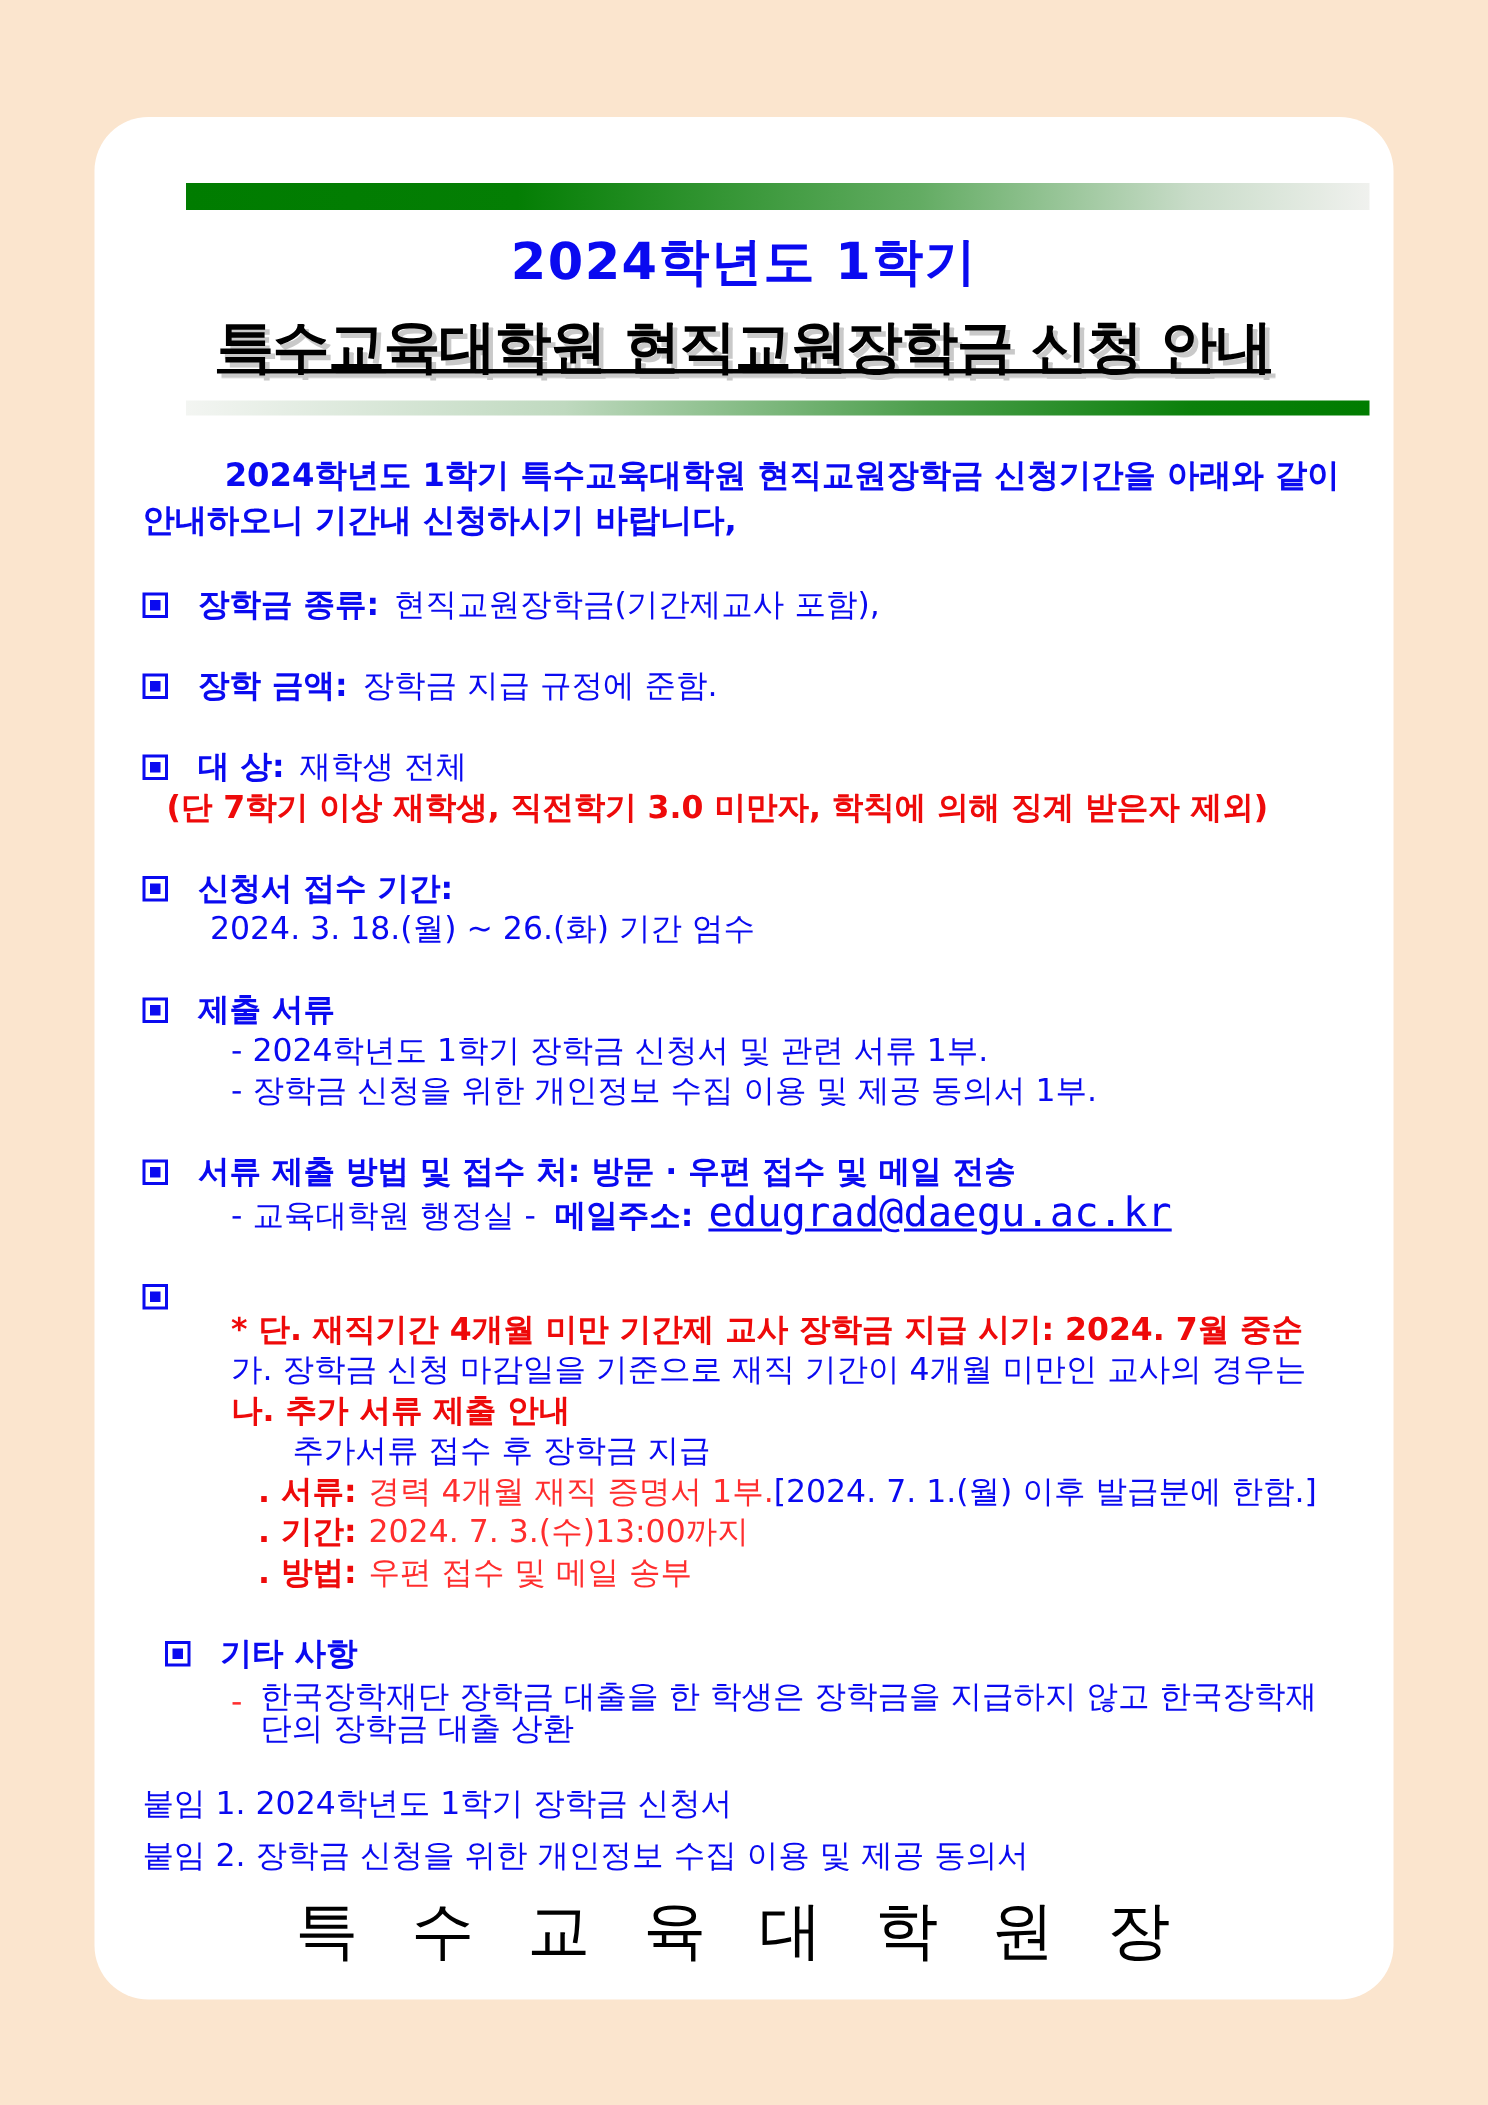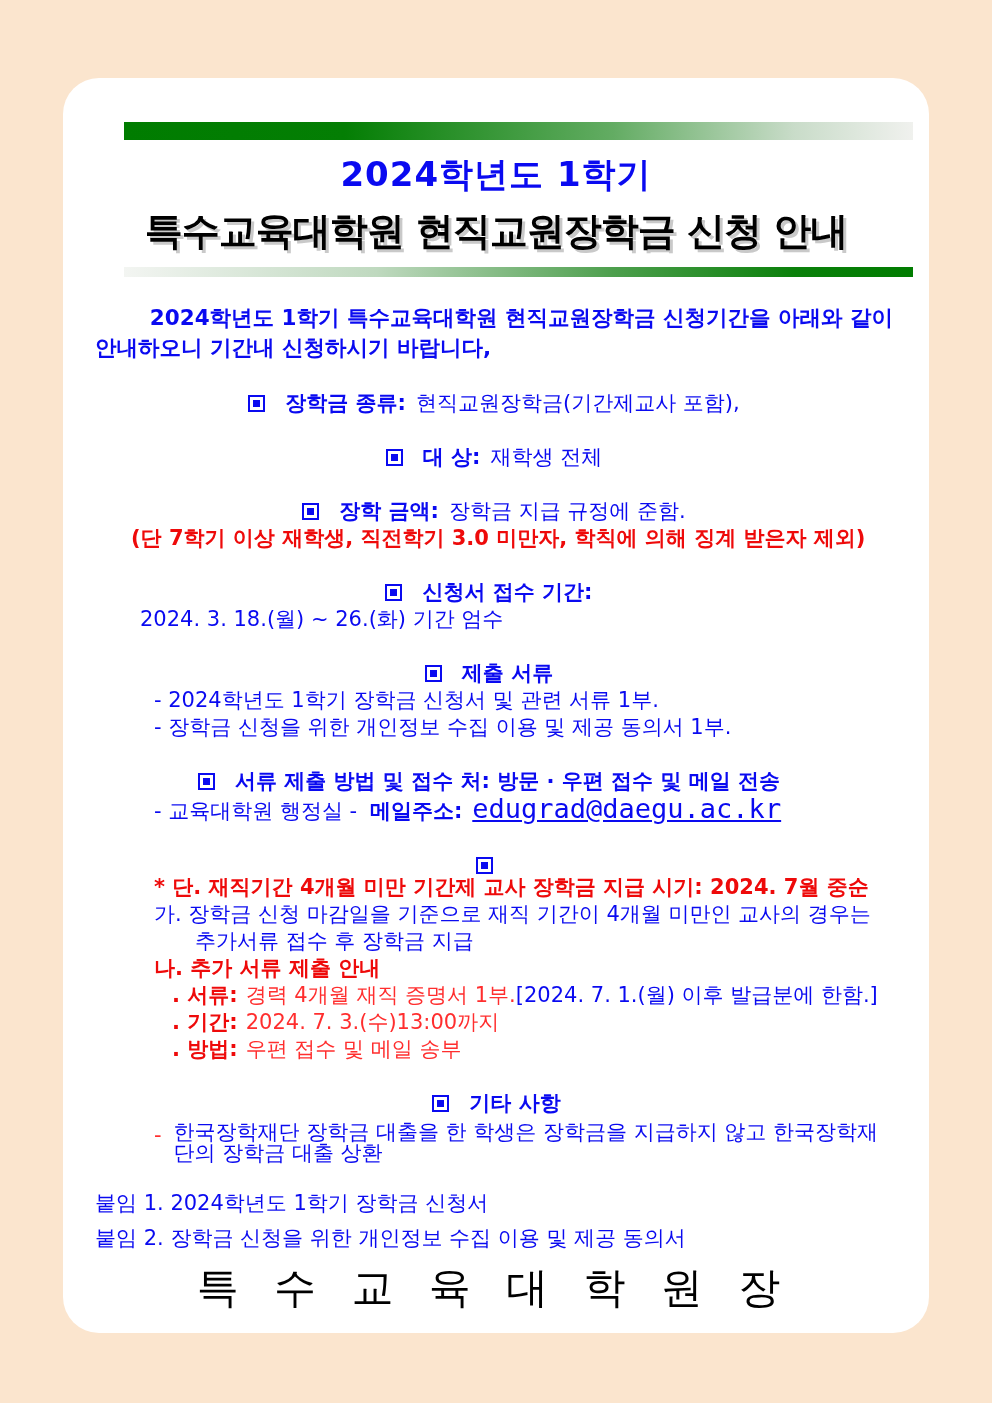--- a/index.html
+++ b/index.html
@@ -28,42 +28,42 @@
   }
   .subtitle{
     margin-top:12px;text-align:center;
     font-size:34px;font-weight:bold;color:#0A0AF0;
     white-space:nowrap;letter-spacing:1px;
   }
   .title{
     margin-top:8px;text-align:center;
     font-size:38px;font-weight:bold;color:#000000;
     text-shadow:3px 3px 0 #C9C9C9;
-    white-space:nowrap;letter-spacing:-1px;
+    white-space:nowrap;letter-spacing:-1px;text-decoration:underline;
   }
   .content{
     padding:26px 36px 0 32px;
     font-size:21px;line-height:27px;color:#0A0AF0;
   }
   .intro{font-weight:bold;line-height:30px;font-size:21.5px;}
   .intro .l1{padding-left:14px;text-align:right;}
   .nowrap{white-space:nowrap;}
-  .row{display:flex;align-items:flex-start;margin-top:27px;justify-content:center;}
+  .row{display:flex;align-items:flex-start;margin-top:27px;}
   .bullet{
     flex:0 0 auto;width:13px;height:13px;
     border:2px solid #0A0AF0;position:relative;
     margin:5px 20px 0 0;background:#FFFFFF;
   }
   .bullet::after{
     content:"";position:absolute;left:3px;top:3px;width:7px;height:7px;background:#0A0AF0;
   }
   .lbl{font-weight:bold;color:#0A0AF0;margin-right:10px;}
   .val{color:#0A0AF0;}
   .sub{margin-top:0;}
-  .ind20{margin-left:36px;}
+  .ind20{margin-left:16px;}
   .ind45{margin-left:45px;}
   .ind57{margin-left:59px;}
   .ind77{margin-left:77px;}
   .ind100{margin-left:100px;}
   .red-b{color:#EE0A0A;font-weight:bold;}
   .red{color:#FF2E2E;}
   .blue{color:#0A0AF0;}
   .email{
     color:#0A0AF0;text-decoration:underline;
     font-family:"DejaVu Sans Mono","Liberation Mono",monospace;
@@ -105,28 +105,28 @@
     <div class="row">
       <span class="bullet"></span>
       <div class="nowrap">
         <span class="lbl">장학금 종류:</span><span class="val">현직교원장학금(기간제교사 포함),</span>
       </div>
     </div>
 
     <div class="row">
       <span class="bullet"></span>
       <div class="nowrap">
-        <span class="lbl">대 상:</span><span class="val">재학생 전체</span>
+        <span class="lbl">장학 금액:</span><span class="val">장학금 지급 규정에 준함.</span>
       </div>
     </div>
 
     <div class="row">
       <span class="bullet"></span>
       <div class="nowrap">
-        <span class="lbl">장학 금액:</span><span class="val">장학금 지급 규정에 준함.</span>
+        <span class="lbl">대 상:</span><span class="val">재학생 전체</span>
       </div>
     </div>
     <div class="sub ind20 red-b nowrap">(단 7학기 이상 재학생, 직전학기 3.0 미만자, 학칙에 의해 징계 받은자 제외)</div>
 
     <div class="row">
       <span class="bullet"></span>
       <div class="nowrap">
         <span class="lbl">신청서 접수 기간:</span>
       </div>
     </div>
@@ -150,22 +150,22 @@
     <div class="sub ind57 nowrap">
       <span class="val">- 교육대학원 행정실 -</span>
       <span class="lbl" style="margin-left:6px;">메일주소:</span><span class="email">edugrad@daegu.ac.kr</span>
     </div>
 
     <div class="row">
       <span class="bullet"></span>
     </div>
     <div class="sub ind57 red-b nowrap">* 단. 재직기간 4개월 미만 기간제 교사 장학금 지급 시기: 2024. 7월 중순</div>
     <div class="sub ind57 val nowrap">가. 장학금 신청 마감일을 기준으로 재직 기간이 4개월 미만인 교사의 경우는</div>
+    <div class="sub ind57 red-b nowrap">나. 추가 서류 제출 안내</div>
     <div class="sub ind100 val nowrap">추가서류 접수 후 장학금 지급</div>
-    <div class="sub ind57 red-b nowrap">나. 추가 서류 제출 안내</div>
     <div class="sub ind77 nowrap">
       <span class="red-b" style="margin-right:8px;">. 서류:</span><span class="red">경력 4개월 재직 증명서 1부.</span><span class="blue">[2024. 7. 1.(월) 이후 발급분에 한함.]</span>
     </div>
     <div class="sub ind77 nowrap">
       <span class="red-b" style="margin-right:8px;">. 기간:</span><span class="red">2024. 7. 3.(수)13:00까지</span>
     </div>
     <div class="sub ind77 nowrap">
       <span class="red-b" style="margin-right:8px;">. 방법:</span><span class="red">우편 접수 및 메일 송부</span>
     </div>
 

